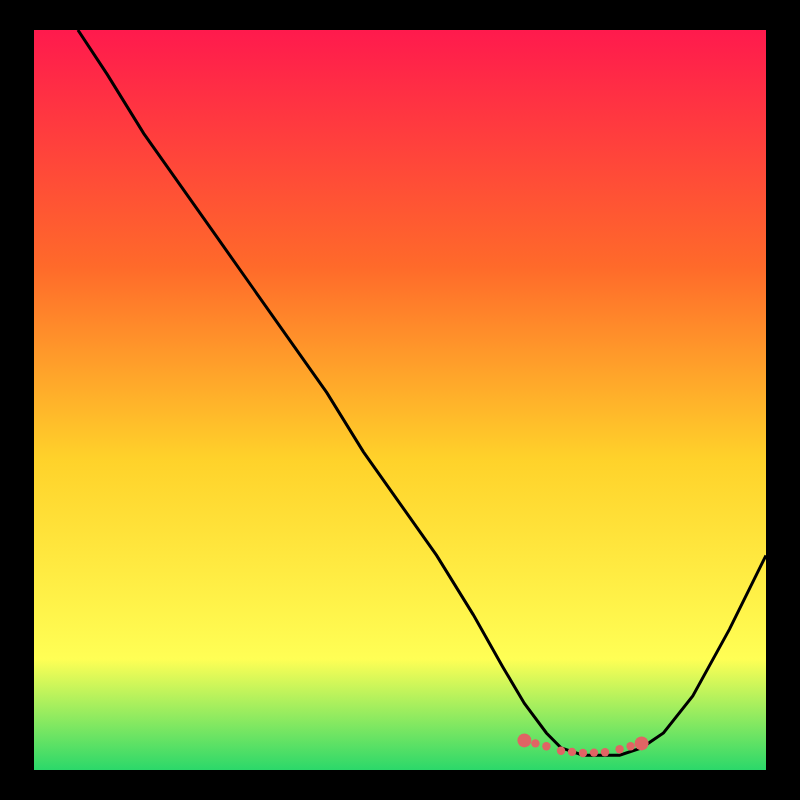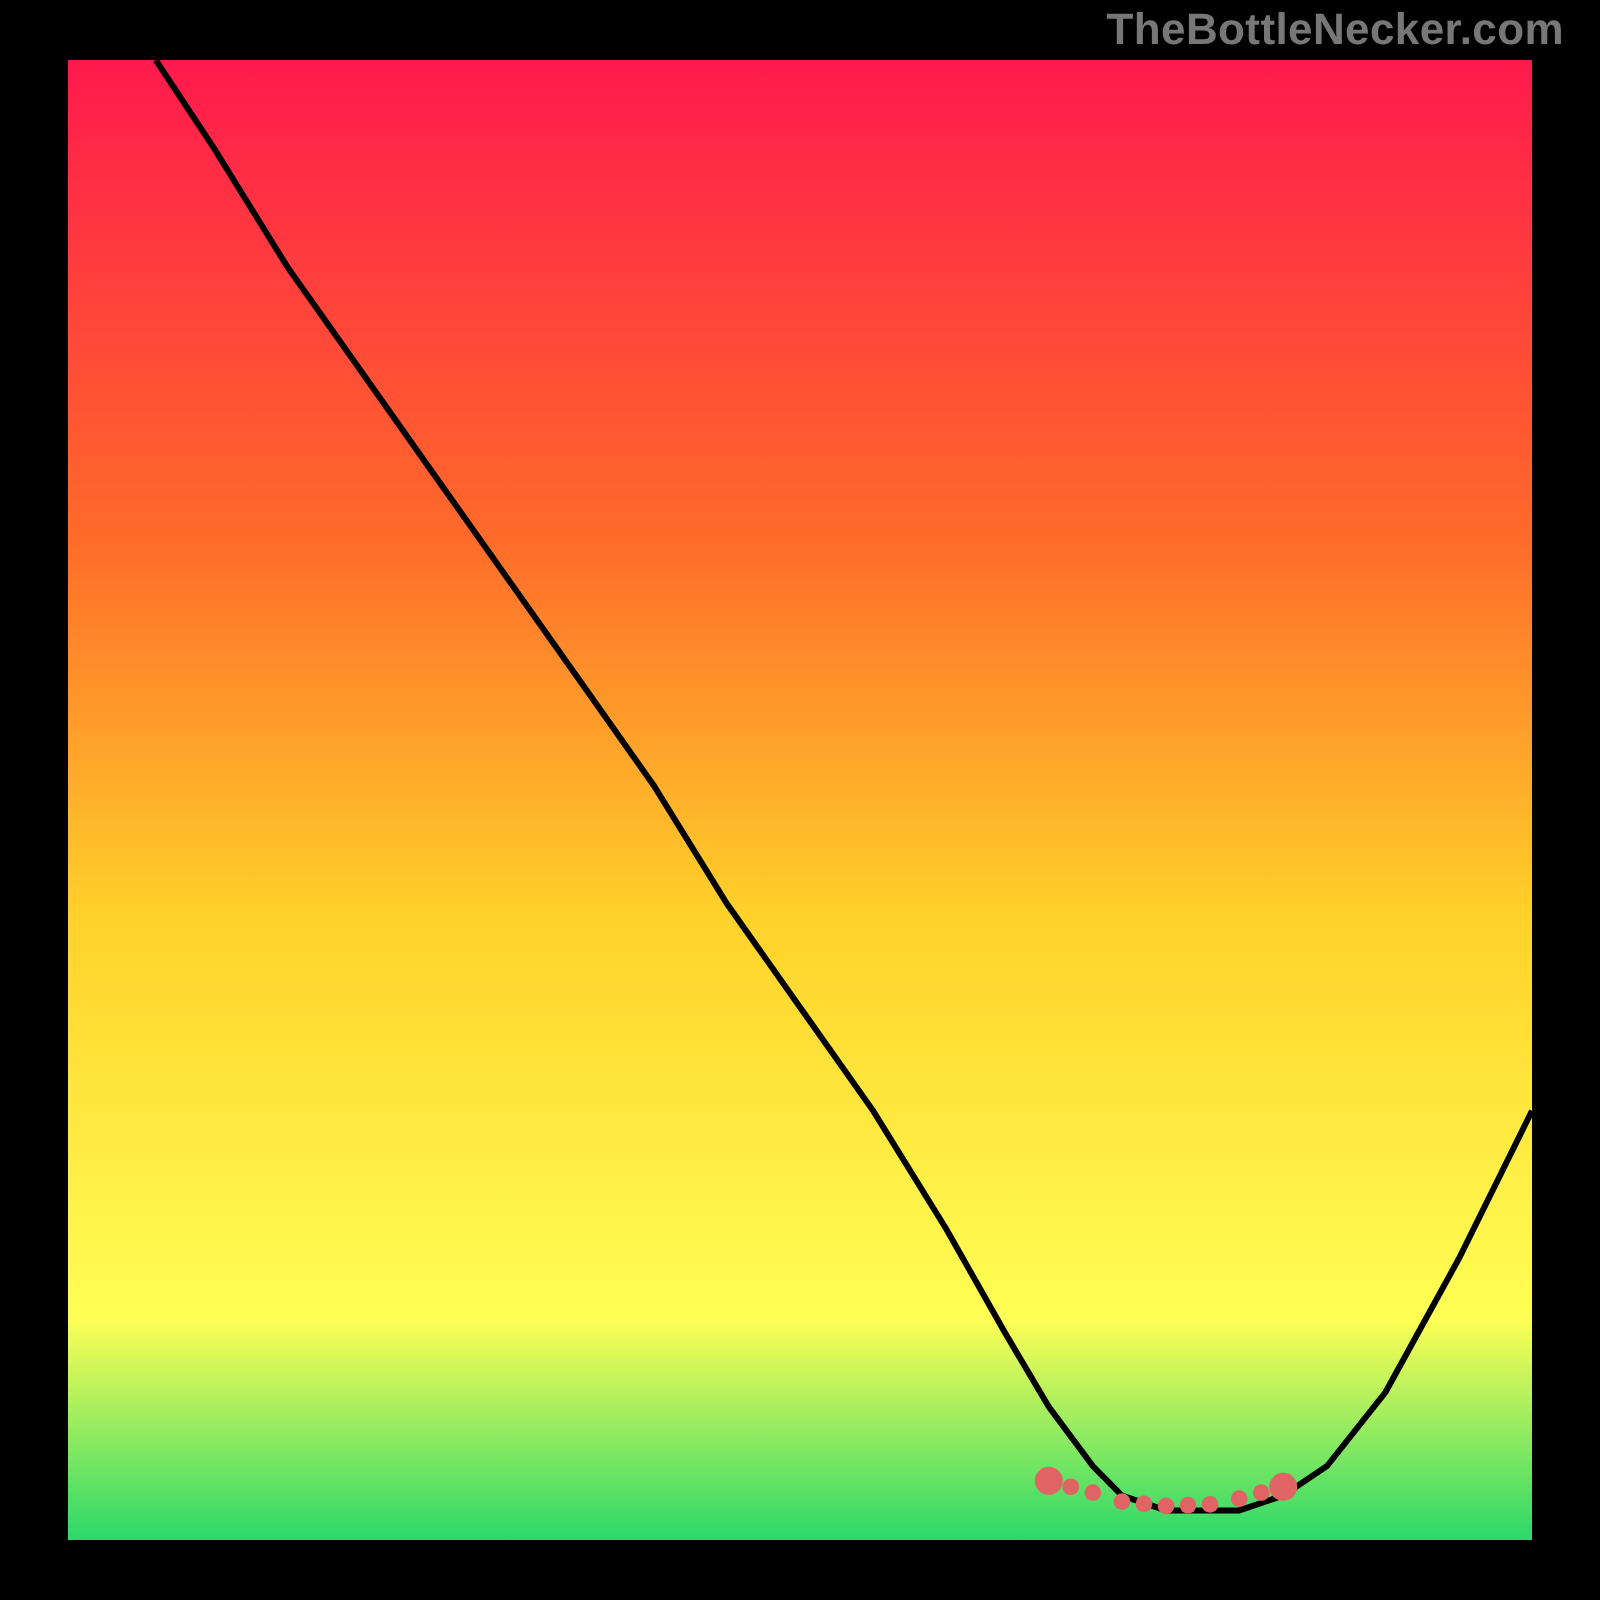--- a/index.html
+++ b/index.html
@@ -34,21 +34,20 @@
     width: 732px;
     height: 740px;
     background: #000;
   }
   svg { display: block; }
 </style>
 </head>
 <body>
 
 <div class="outer">
-  <div class="watermark">TheBottleNecker.com</div>
 
   <div class="plot-frame">
     <svg id="chart-svg" viewBox="0 0 732 740" width="732" height="740" preserveAspectRatio="none">
       <defs>
         <linearGradient id="bg-grad" x1="0" y1="0" x2="0" y2="1">
           <stop id="g0" offset="0%" stop-color="#ff1a4d"></stop>
           <stop id="g1" offset="32%" stop-color="#ff6a2a"></stop>
           <stop id="g2" offset="58%" stop-color="#ffd22a"></stop>
           <stop id="g3" offset="85%" stop-color="#ffff55"></stop>
           <stop id="g4" offset="100%" stop-color="#2bd86a"></stop>

